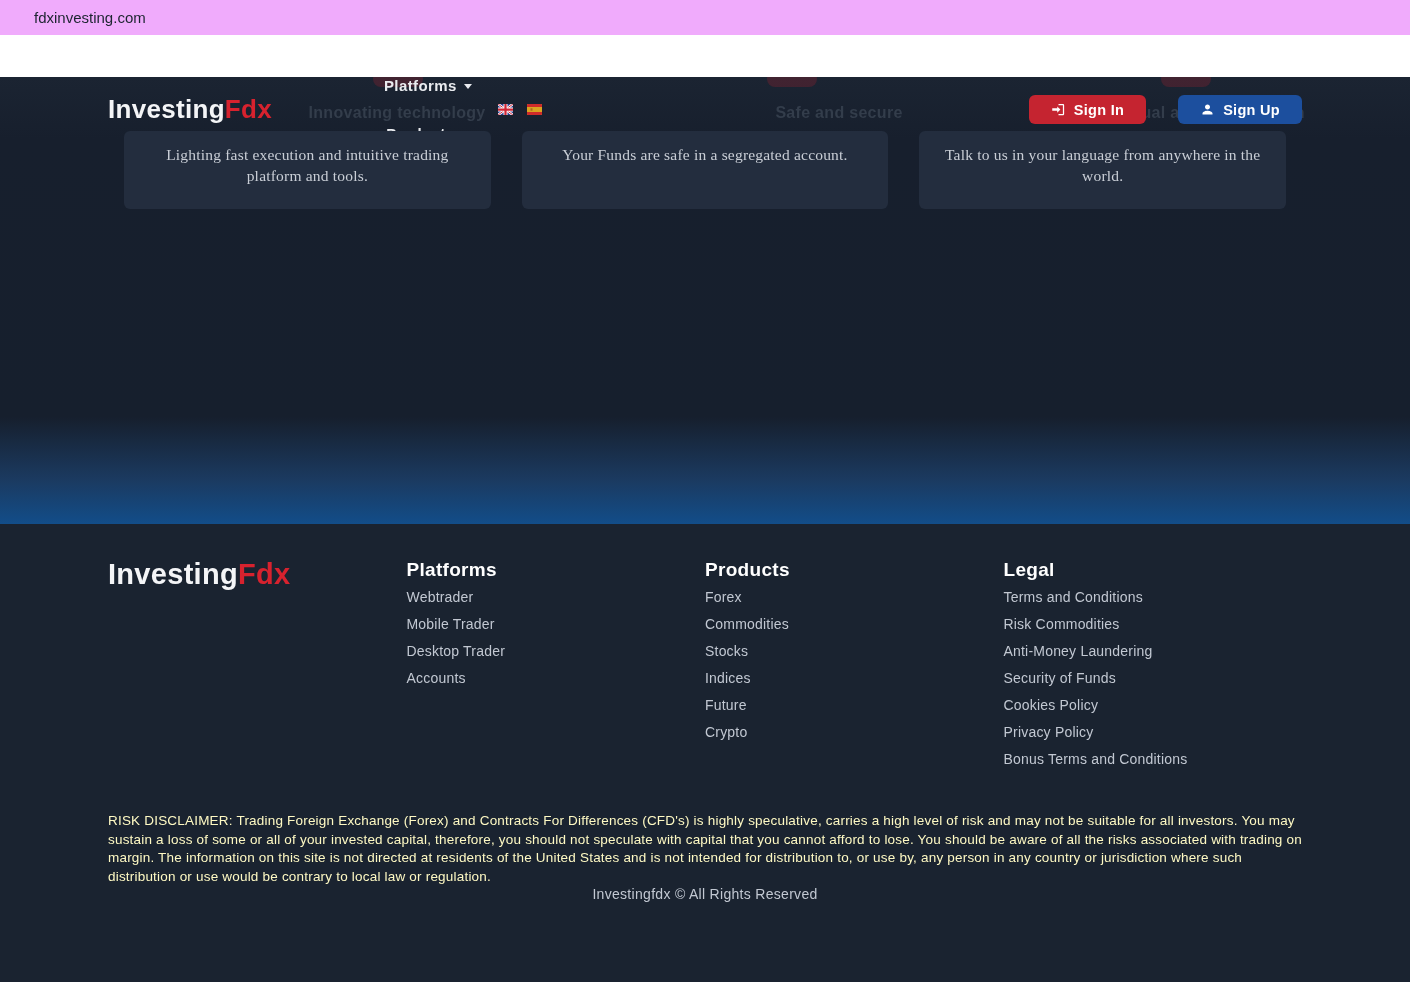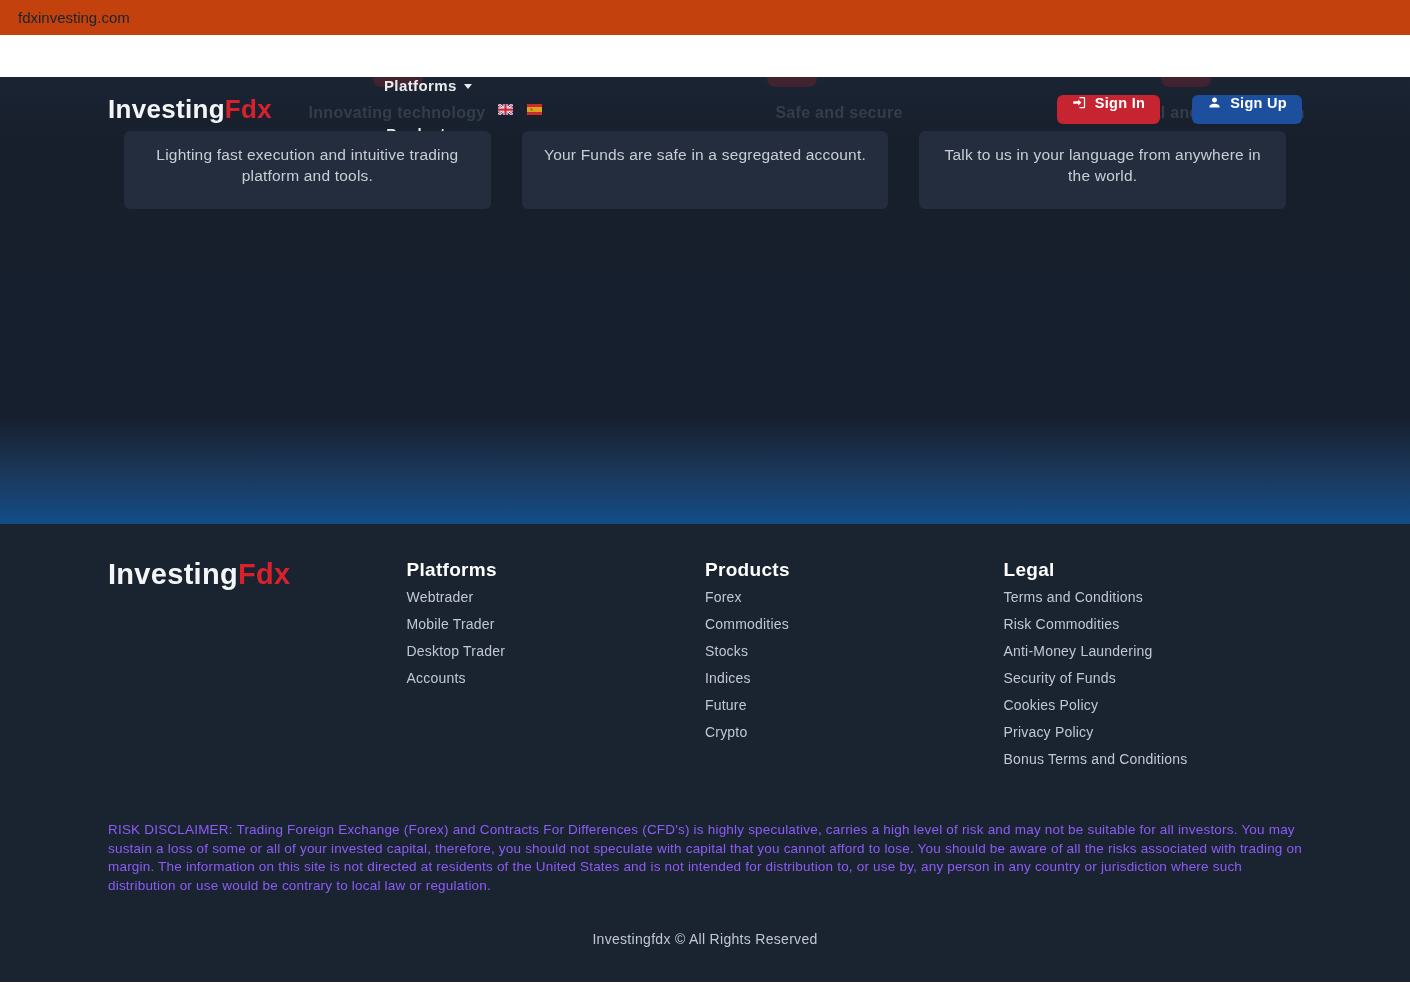--- a/index.html
+++ b/index.html
@@ -1,20 +1,20 @@
 <!DOCTYPE html>
 <html><head>
 <meta charset="utf-8">
 <style>
   * { margin:0; padding:0; box-sizing:border-box; }
   html,body { width:1410px; background:#ffffff; font-family:"Liberation Sans", sans-serif; }
   .page { width:1410px; height:985px; position:relative; background:#ffffff; overflow:hidden; }
 
   
-  .address-bar { height:35px; background:#c2410c; display:flex; align-items:center; padding-left:18px;
+  .address-bar { height:35px; background:#f0abfc; display:flex; align-items:center; padding-left:34px;
                  font-size:15px; color:#1c2430; }
   .white-gap { height:42px; background:#ffffff; }
 
   
   .hero { position:relative; height:447px; overflow:hidden;
           background:linear-gradient(180deg,#1b2432 0%,#171f2d 14%,#161f2d 76%,#1b3a60 90%,#124d89 100%); }
   .ghost-blob { position:absolute; top:-6px; width:50px; height:16px; border-radius:9px;
                 background:rgba(199,34,47,0.22); transform:translateX(-50%); }
   .ghost-title { position:absolute; top:27px; transform:translateX(-50%); white-space:nowrap;
                  font-size:16px; font-weight:bold; letter-spacing:.3px; color:#333d4b; }
@@ -25,49 +25,49 @@
   .logo .red { color:#d7222e; }
   .nav-links { display:flex; align-items:center; margin-left:112px; gap:31px;flex-direction:column; }
   .nav-link { display:flex; align-items:center; gap:7px; font-size:15px; font-weight:bold;
               letter-spacing:.4px; color:#e9ebef; cursor:pointer; }
   .nav-link.active { color:#c32129; }
   .caret { width:0; height:0; border-left:4.5px solid transparent; border-right:4.5px solid transparent;
            border-top:5px solid #e9ebef; margin-top:2px; }
   .flags { display:flex; align-items:center; gap:14px; margin-left:26px; }
   .flag { width:15px; height:11px; border-radius:1px; display:block; cursor:pointer; }
   .nav-buttons { margin-left:auto; display:flex; gap:32px; }
-  .btn { display:flex; align-items:flex-start; gap:8px; height:29px; padding:0 15px; border:none;
+  .btn { display:flex; align-items:center; gap:8px; height:29px; padding:0 22px; border:none;
          border-radius:6px; font-family:inherit; font-size:14.5px; font-weight:bold; letter-spacing:.3px;
          color:#ffffff; cursor:pointer; }
   .btn-red { background:#c52430; }
   .btn-blue { background:#1c4f9e; }
   .btn svg { display:block; }
 
   
-  .cards { position:relative; width:1194px; margin:0 auto; padding:0 16px; display:flex; gap:31px; }
+  .cards { position:relative; width:1194px; margin:0 auto; padding:0 16px; display:flex; gap:31px;font-family:Liberation Serif, serif; }
   .card { flex:1; height:78px; margin-top:0; background:#232d3e; border-radius:6px;
           padding:13px 20px 0 20px; text-align:center; }
   .card p { font-size:15.5px; line-height:21px; color:#c9ced6; letter-spacing:.2px; }
 
   
   .footer { height:458px; background:#1a2330; padding-top:34px; }
   .footer-inner { width:1194px; margin:0 auto; }
   .footer-cols { display:flex; }
   .fcol { width:25%; }
   .footer-logo { font-size:29px; font-weight:800; letter-spacing:.3px; color:#f4f5f7; line-height:32px; }
   .footer-logo .red { color:#d7222e; }
   .contact { margin-top:20px; }
   .contact-row { display:flex; align-items:center; gap:13px; height:27px; font-size:14px;
                  letter-spacing:.2px; color:#c6ccd5; cursor:pointer; }
   .contact-row svg { display:block; }
   .fcol h3 { font-size:19px; font-weight:800; letter-spacing:.3px; color:#ffffff; line-height:23px; }
   .fcol ul { list-style:none; margin-top:8px; }
   .fcol ul li { height:27px; font-size:14px; letter-spacing:.2px; color:#c2c8d2; cursor:pointer; }
-  .disclaimer { margin-top:43px; font-size:13.5px; line-height:18.5px; letter-spacing:.2px; color:#8b5cf6; }
-  .copyright { margin-top:36px; text-align:center; font-size:14px; letter-spacing:.3px; color:#c2c8d2; }
+  .disclaimer { margin-top:34px; font-size:13.5px; line-height:18.5px; letter-spacing:.2px; color:#fef9c3; }
+  .copyright { text-align:center; font-size:14px; letter-spacing:.3px; color:#c2c8d2; }
   .bottom-strip { height:3px; background:#ffffff; }
 </style>
 </head>
 <body>
 
 <div class="page">
 
   <div class="address-bar">
     <span>fdxinvesting.com</span>
   </div>

